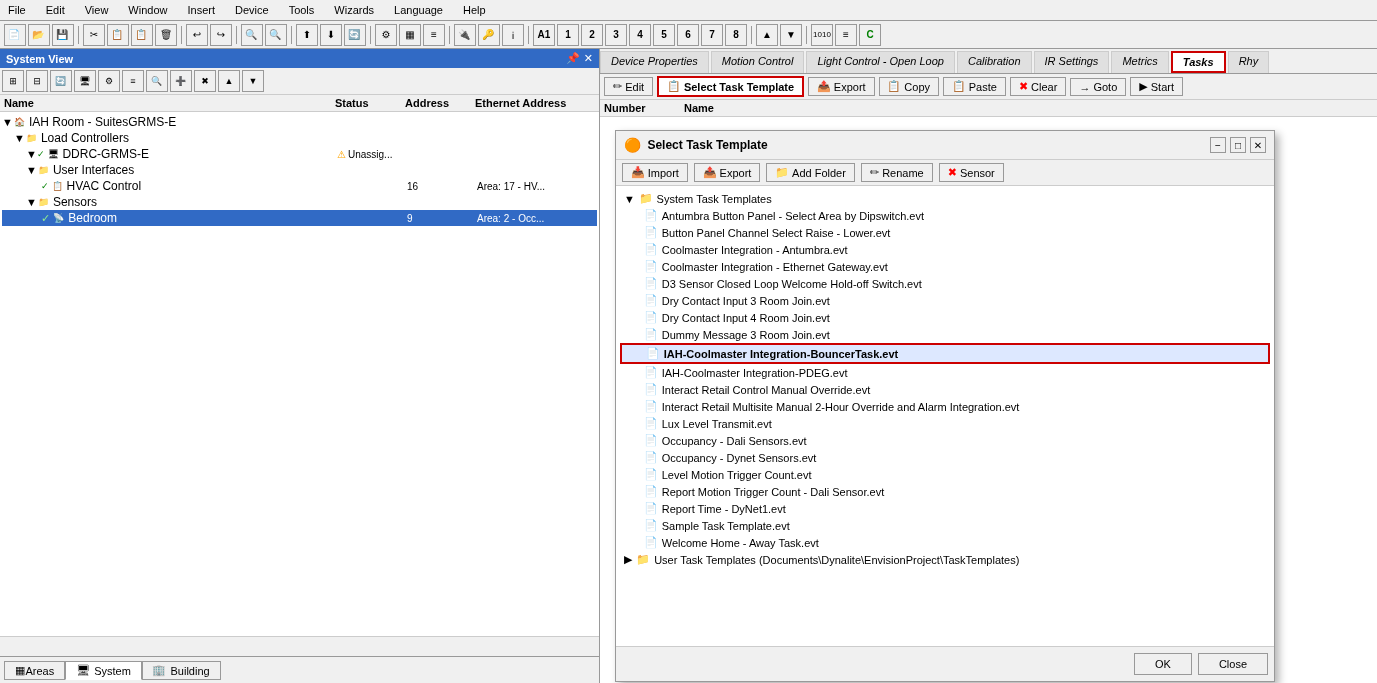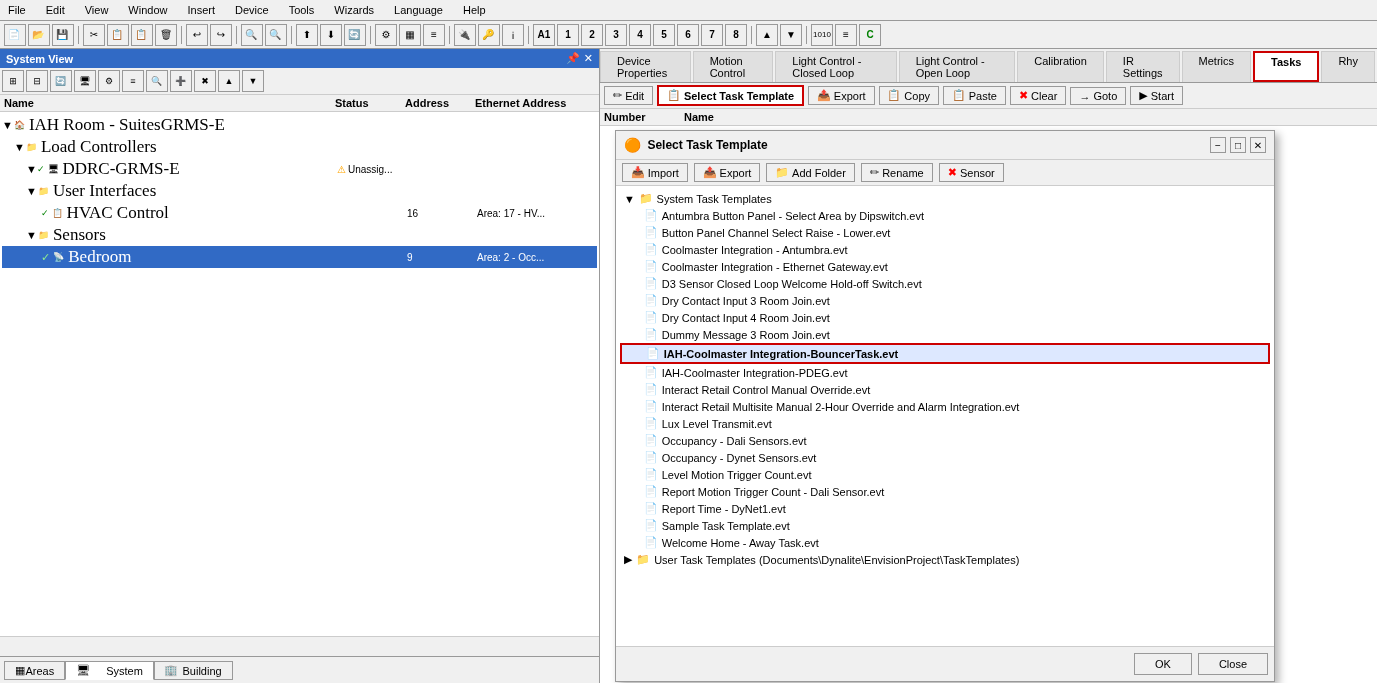--- a/index.html
+++ b/index.html
@@ -19,31 +19,31 @@
 
     
     .left-panel { width: 600px; display: flex; flex-direction: column; border-right: 1px solid #999; background: white; }
     .panel-title-bar { background: #316ac5; color: white; padding: 3px 6px; display: flex; justify-content: space-between; align-items: center; font-size: 11px; font-weight: bold; }
     .panel-toolbar { background: #f0f0f0; border-bottom: 1px solid #ccc; padding: 2px; display: flex; gap: 2px; }
     .panel-tb-btn { width: 22px; height: 22px; border: 1px solid #999; background: #f0f0f0; cursor: pointer; display: flex; align-items: center; justify-content: center; font-size: 9px; }
     .tree-area { flex: 1; overflow-y: auto; padding: 2px; }
     .tree-item { display: flex; align-items: center; padding: 1px 0; cursor: pointer; white-space: nowrap; }
     .tree-item.selected { background: #316ac5; color: white; }
     .tree-icon { width: 14px; height: 14px; display: inline-flex; align-items: center; justify-content: center; margin-right: 2px; font-size: 9px; }
-    .tree-label { font-size: 17px; font-family: Liberation Serif, serif; }
+    .tree-label { font-size: 12px; }
 
     
     .status-bar { background: #f0f0f0; border-top: 1px solid #999; padding: 2px 4px; display: flex; align-items: center; gap: 8px; height: 28px; }
     .tab { padding: 2px 10px; border: 1px solid #999; background: #f0f0f0; cursor: pointer; font-size: 11px; }
     .tab.active { background: white; border-bottom-color: white; }
 
     
     .right-panel { flex: 1; display: flex; flex-direction: column; background: #f0f0f0; }
     .right-tabs { display: flex; background: #f0f0f0; border-bottom: 1px solid #999; padding-top: 2px; }
-    .right-tab { padding: 3px 16px; border: 1px solid #ccc; background: #e0e0e0; cursor: pointer; font-size: 11px; border-bottom: none; margin-right: 2px; }
+    .right-tab { padding: 3px 10px; border: 1px solid #ccc; background: #e0e0e0; cursor: pointer; font-size: 11px; border-bottom: none; margin-right: 2px; font-style: italic; }
     .right-tab.active { background: white; }
 
     .right-toolbar { background: #f0f0f0; border-bottom: 1px solid #ccc; padding: 2px 4px; display: flex; align-items: center; gap: 4px; }
     .rt-btn { padding: 2px 8px; border: 1px solid #999; background: #f0f0f0; cursor: pointer; font-size: 11px; display: flex; align-items: center; gap: 3px; }
     .rt-btn.highlighted { border: 2px solid #cc0000; background: white; font-weight: bold; }
 
     .table-header { display: flex; background: #f0f0f0; border-bottom: 1px solid #ccc; padding: 2px 4px; font-weight: bold; font-size: 11px; }
     .col-number { width: 80px; }
     .col-name { flex: 1; }
     .modal { position: fixed; top: 130px; left: 615px; width: 660px; background: white; border: 1px solid #999; box-shadow: 4px 4px 8px rgba(0,0,0,0.3); z-index: 101; }
@@ -238,36 +238,35 @@
     <div style="height:20px;background:#f0f0f0;border-top:1px solid #ccc;"></div>
 
     <div class="status-bar">
       <div style="display:flex;gap:0;">
         <div class="tab" style="display:flex;align-items:center;">
           <span>▦</span>
           <span style="">Areas</span>
         </div>
         <div class="tab active" style="display:flex;align-items:center;">
           <span>🖥</span>
-          <span style="margin-left:16px;">System</span>
+          <span style="margin-left:4px;">System</span>
         </div>
         <div class="tab" style="display:flex;align-items:center;">
           <span>🏢</span>
           <span style="margin-left:4px;">Building</span>
         </div>
       </div>
     </div>
   </div>
 
   <div class="right-panel">
 
     <div class="right-tabs">
       <div class="right-tab">Device Properties</div>
       <div class="right-tab">Motion Control</div>
-      <div class="right-tab">Light Control - Closed Loop</div>
       <div class="right-tab">Light Control - Open Loop</div>
       <div class="right-tab">Calibration</div>
       <div class="right-tab">IR Settings</div>
       <div class="right-tab">Metrics</div>
       <div class="right-tab active" style="border:2px solid #cc0000;font-weight:bold;background:white;">Tasks</div>
       <div class="right-tab">Rhy</div>
     </div>
 
     <div class="right-toolbar">
       <button class="rt-btn">

